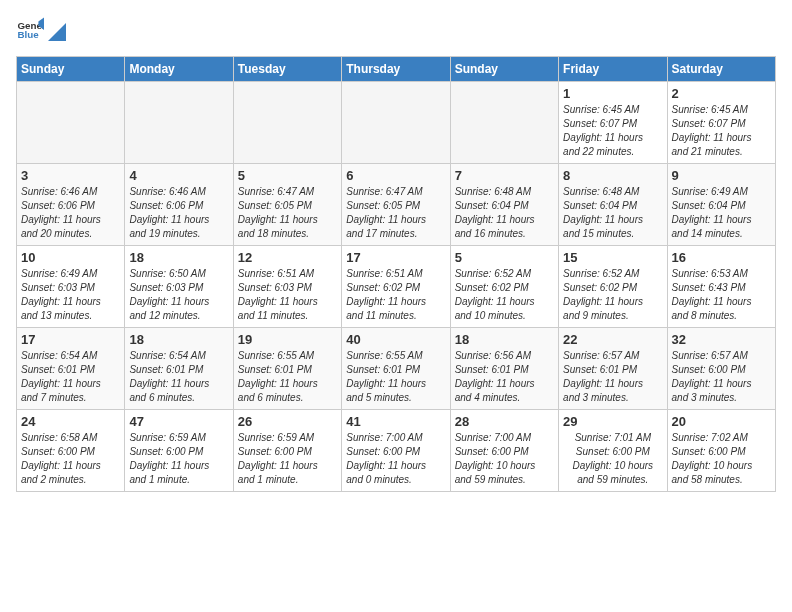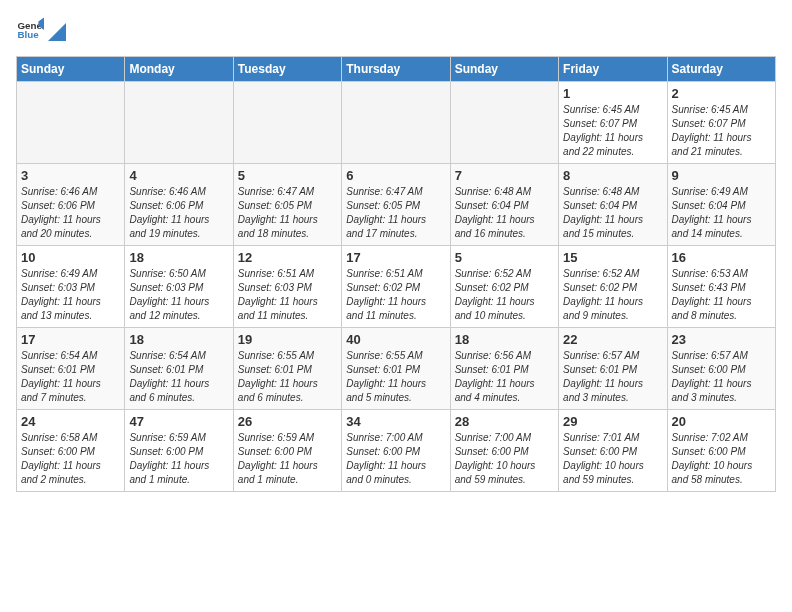--- a/index.html
+++ b/index.html
@@ -279,21 +279,21 @@
 and 4 minutes.</div>
         </td>
         <td>
           <span class="day-number">22</span>
           <div class="day-info" style="white-space: pre-line;">Sunrise: 6:57 AM
 Sunset: 6:01 PM
 Daylight: 11 hours
 and 3 minutes.</div>
         </td>
         <td>
-          <span class="day-number">23</span>
+          <span class="day-number">32</span>
           <div class="day-info" style="white-space: pre-line;">Sunrise: 6:57 AM
 Sunset: 6:00 PM
 Daylight: 11 hours
 and 3 minutes.</div>
         </td>
       </tr>
       <tr>
         <td>
           <span class="day-number">24</span>
           <div class="day-info" style="white-space: pre-line;">Sunrise: 6:58 AM
@@ -309,36 +309,36 @@
 and 1 minute.</div>
         </td>
         <td>
           <span class="day-number">26</span>
           <div class="day-info" style="white-space: pre-line;">Sunrise: 6:59 AM
 Sunset: 6:00 PM
 Daylight: 11 hours
 and 1 minute.</div>
         </td>
         <td>
-          <span class="day-number">34</span>
+          <span class="day-number">41</span>
           <div class="day-info" style="white-space: pre-line;">Sunrise: 7:00 AM
 Sunset: 6:00 PM
 Daylight: 11 hours
 and 0 minutes.</div>
         </td>
         <td>
           <span class="day-number">28</span>
           <div class="day-info" style="white-space: pre-line;">Sunrise: 7:00 AM
 Sunset: 6:00 PM
 Daylight: 10 hours
 and 59 minutes.</div>
         </td>
         <td>
           <span class="day-number">29</span>
-          <div class="day-info" style="white-space: pre-line;">Sunrise: 7:01 AM
+          <div class="day-info" style="white-space: pre-line; text-align: center;">Sunrise: 7:01 AM
 Sunset: 6:00 PM
 Daylight: 10 hours
 and 59 minutes.</div>
         </td>
         <td>
           <span class="day-number">20</span>
           <div class="day-info" style="white-space: pre-line;">Sunrise: 7:02 AM
 Sunset: 6:00 PM
 Daylight: 10 hours
 and 58 minutes.</div>

